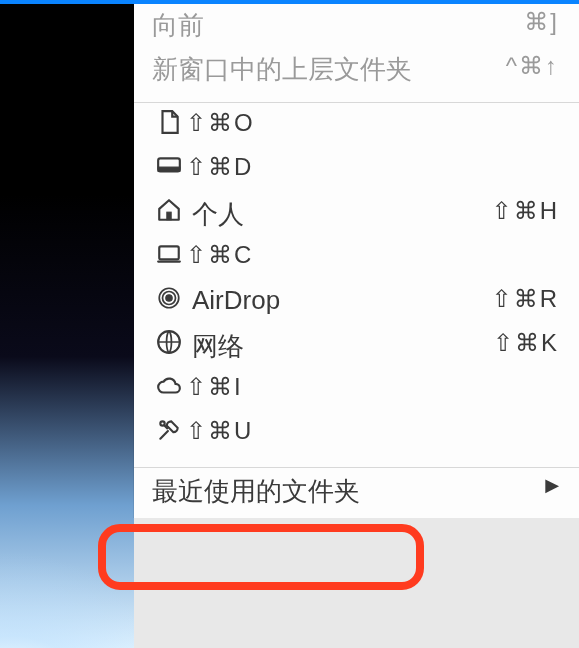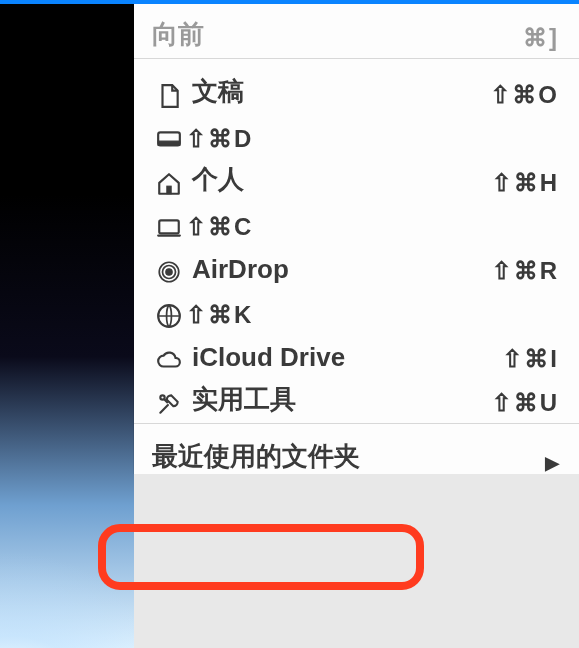--- a/index.html
+++ b/index.html
@@ -30,28 +30,27 @@
     position: absolute;
     left: 134px;
     top: 4px;
     right: 0;
     background: #fdfdfd;
     box-shadow: -1px 0 0 rgba(0,0,0,0.08);
     padding-top: 4px;
   }
   .menu-item {
     display: flex;
-    align-items: flex-end;
+    align-items: flex-start;
     height: 44px;
     padding: 0 20px 0 18px;
     font-size: 26px;
     color: #3a3a3a;
     cursor: default;
     white-space: nowrap;
-    font-weight: bold;
   }
   .menu-item.disabled { color: #9a9a9a; }
   .menu-item .icon {
     width: 34px;
     display: flex;
     align-items: center;
     justify-content: center;
     flex-shrink: 0;
   }
   .menu-item .icon svg { width: 26px; height: 26px; fill: #3b3b3b; stroke:#3b3b3b; }
@@ -89,32 +88,35 @@
 
 <div class="backdrop"></div>
 <div class="topbar"></div>
 
 <div class="menu">
 
   <div class="menu-item disabled">
     <span class="label">向前</span>
     <span class="shortcut">⌘]</span>
   </div>
+  <div class="menu-item disabled">
+    <span class="label">新窗口中的上层文件夹</span>
+    <span class="shortcut">^⌘↑</span>
+  </div>
 
   <div class="sep"></div>
 
 
   <div class="menu-item">
     <span class="icon">
       <svg viewBox="0 0 24 24">
           <path d="M6 2h9l5 5v15H6z" fill="none" stroke="#3b3b3b" stroke-width="2"></path>
           <path d="M15 2v5h5" fill="none" stroke="#3b3b3b" stroke-width="2"></path>
         </svg>
     </span>
-    <span class="label">文稿</span>
     <span class="shortcut">⇧⌘O</span>
   </div>
 
   <div class="menu-item">
     <span class="icon">
       <svg viewBox="0 0 24 24">
           <rect x="2" y="5" width="20" height="12" rx="2" fill="none" stroke="#3b3b3b" stroke-width="2"></rect>
           <rect x="2" y="13" width="20" height="4" fill="#3b3b3b"></rect>
         </svg>
     </span>
@@ -155,43 +157,42 @@
     <span class="shortcut">⇧⌘R</span>
   </div>
 
   <div class="menu-item">
     <span class="icon">
       <svg viewBox="0 0 24 24">
           <circle cx="12" cy="12" r="10" fill="none" stroke="#3b3b3b" stroke-width="2"></circle>
           <path d="M2 12h20M12 2c3 3 3 17 0 20M12 2c-3 3-3 17 0 20" fill="none" stroke="#3b3b3b" stroke-width="1.6"></path>
         </svg>
     </span>
+    <span class="label">网络</span>
     <span class="shortcut">⇧⌘K</span>
   </div>
 
   <div class="menu-item">
     <span class="icon">
       <svg viewBox="0 0 24 24">
           <path d="M7 18a5 5 0 010-10 6 6 0 0111 2 4 4 0 010 8H7z" fill="none" stroke="#3b3b3b" stroke-width="2"></path>
         </svg>
     </span>
-    <span class="label">iCloud Drive</span>
     <span class="shortcut">⇧⌘I</span>
   </div>
 
 
   <div class="menu-item">
     <span class="icon">
       <svg viewBox="0 0 24 24">
           <path d="M4 20l7-7M14 4a4 4 0 00-4 4l6 6a4 4 0 004-4z" fill="none" stroke="#3b3b3b" stroke-width="2" stroke-linecap="round"></path>
           <circle cx="6" cy="6" r="2" fill="none" stroke="#3b3b3b" stroke-width="2"></circle>
           <path d="M7.5 7.5L11 11" stroke="#3b3b3b" stroke-width="2"></path>
         </svg>
     </span>
-    <span class="label">实用工具</span>
     <span class="shortcut">⇧⌘U</span>
   </div>
 
   <div class="sep"></div>
 
   <div class="menu-item">
     <span class="label" style="padding-left:0">最近使用的文件夹</span>
     <span class="submenu-arrow">▶</span>
   </div>
 

